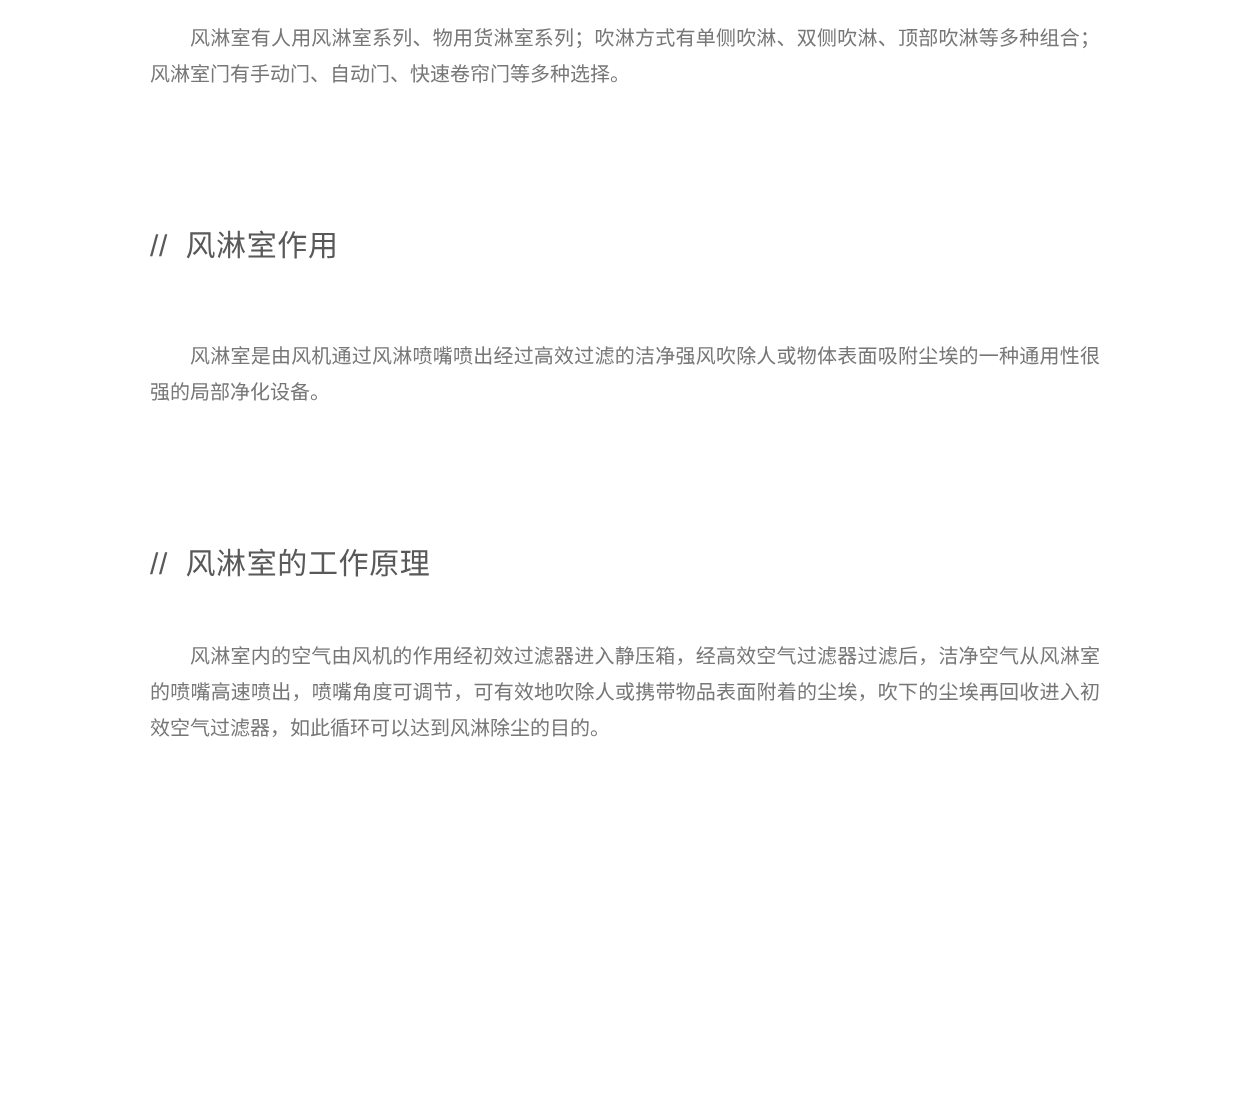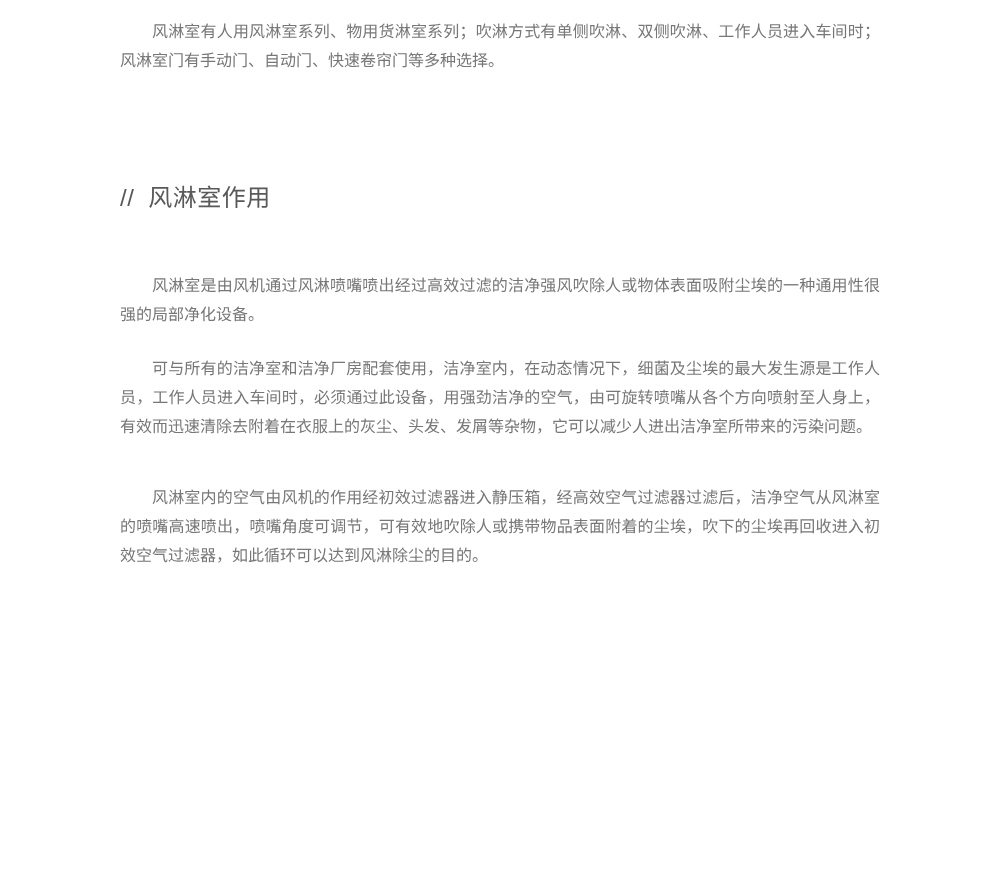--- a/index.html
+++ b/index.html
@@ -47,27 +47,29 @@
   }
   .para.after-heading-sm {
     margin-top: 42px;
   }
 </style>
 </head>
 <body>
 
 <div class="content">
 
-  <p class="para">风淋室有人用风淋室系列、物用货淋室系列；吹淋方式有单侧吹淋、双侧吹淋、工作人员进入车间时；风淋室门有手动门、自动门、快速卷帘门等多种选择。</p>
+  <p class="para">风淋室有人用风淋室系列、物用货淋室系列；吹淋方式有单侧吹淋、双侧吹淋、顶部吹淋等多种组合；风淋室门有手动门、自动门、快速卷帘门等多种选择。</p>
 
   <h2 class="section-heading">
     <span class="marker">//</span><span>风淋室作用</span>
   </h2>
 
   <p class="para after-heading">风淋室是由风机通过风淋喷嘴喷出经过高效过滤的洁净强风吹除人或物体表面吸附尘埃的一种通用性很强的局部净化设备。</p>
 
-  <p class="para">可与所有的洁净室和洁净厂房配套使用，洁净室内，在动态情况下，细菌及尘埃的最大发生源是工作人员，工作人员进入车间时，必须通过此设备，用强劲洁净的空气，由可旋转喷嘴从各个方向喷射至人身上，有效而迅速清除去附着在衣服上的灰尘、头发、发屑等杂物，它可以减少人进出洁净室所带来的污染问题。</p>
 
 
+  <h2 class="section-heading">
+    <span class="marker">//</span><span>风淋室的工作原理</span>
+  </h2>
 
   <p class="para after-heading-sm">风淋室内的空气由风机的作用经初效过滤器进入静压箱，经高效空气过滤器过滤后，洁净空气从风淋室的喷嘴高速喷出，喷嘴角度可调节，可有效地吹除人或携带物品表面附着的尘埃，吹下的尘埃再回收进入初效空气过滤器，如此循环可以达到风淋除尘的目的。</p>
 
 </div>
 
 </body></html>

